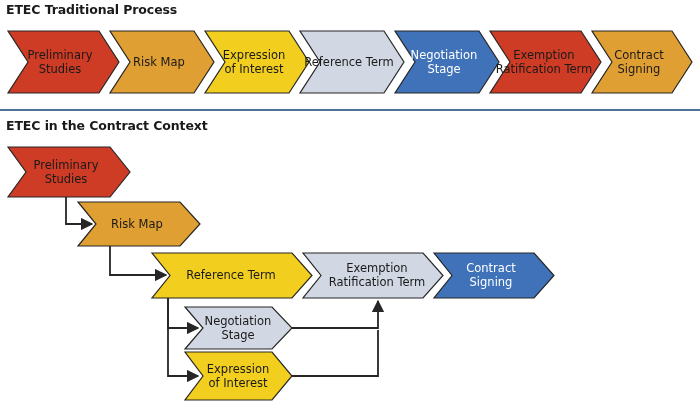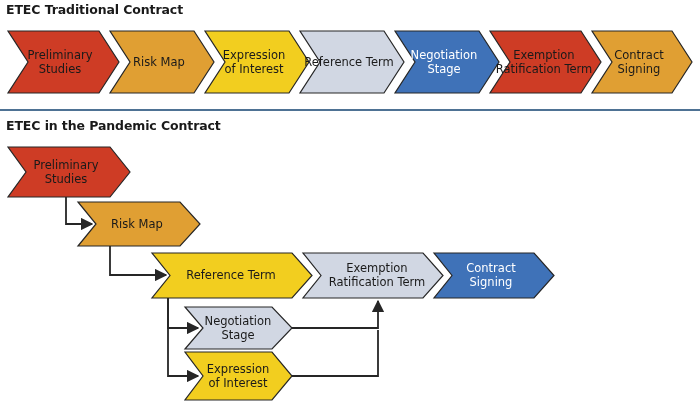--- a/index.html
+++ b/index.html
@@ -57,25 +57,25 @@
     pointer-events: none;
   }
   .lbl-dark  { color: #1a1a1a; }
   .lbl-light { color: #ffffff; }
 </style>
 </head>
 <body>
 
 <div id="page">
 
-  <div class="section-title" id="title-traditional">ETEC Traditional Contract</div>
+  <div class="section-title" id="title-traditional">ETEC Traditional Process</div>
 
   <div class="divider" id="divider-main"></div>
 
-  <div class="section-title" id="title-pandemic">ETEC in the Pandemic Contract</div>
+  <div class="section-title" id="title-pandemic">ETEC in the Contract Context</div>
 
   <svg class="flow-svg" id="flow-svg" viewBox="0 0 700 404" xmlns="http://www.w3.org/2000/svg">
       <polygon points="8.0,31.0 99.0,31.0 119.0,62.0 99.0,93.0 8.0,93.0 28.0,62.0" fill="#ce3c25" stroke="#262626" stroke-width="1.2" stroke-linejoin="miter" style="pointer-events: auto;"></polygon>
       <polygon points="110.0,31.0 194.0,31.0 214.0,62.0 194.0,93.0 110.0,93.0 130.0,62.0" fill="#e09f33" stroke="#262626" stroke-width="1.2" stroke-linejoin="miter" style="pointer-events: auto;"></polygon>
       <polygon points="205.0,31.0 289.0,31.0 309.0,62.0 289.0,93.0 205.0,93.0 225.0,62.0" fill="#f2ce1f" stroke="#262626" stroke-width="1.2" stroke-linejoin="miter" style="pointer-events: auto;"></polygon>
       <polygon points="300.0,31.0 384.0,31.0 404.0,62.0 384.0,93.0 300.0,93.0 320.0,62.0" fill="#d1d7e3" stroke="#262626" stroke-width="1.2" stroke-linejoin="miter" style="pointer-events: auto;"></polygon>
       <polygon points="395.0,31.0 479.0,31.0 499.0,62.0 479.0,93.0 395.0,93.0 415.0,62.0" fill="#3f72b8" stroke="#262626" stroke-width="1.2" stroke-linejoin="miter" style="pointer-events: auto;"></polygon>
       <polygon points="490.0,31.0 581.0,31.0 601.0,62.0 581.0,93.0 490.0,93.0 510.0,62.0" fill="#ce3c25" stroke="#262626" stroke-width="1.2" stroke-linejoin="miter" style="pointer-events: auto;"></polygon>
       <polygon points="592.0,31.0 672.0,31.0 692.0,62.0 672.0,93.0 592.0,93.0 612.0,62.0" fill="#e09f33" stroke="#262626" stroke-width="1.2" stroke-linejoin="miter" style="pointer-events: auto;"></polygon>
       <polygon points="8.0,147.0 110.0,147.0 130.0,172.0 110.0,197.0 8.0,197.0 26.0,172.0" fill="#ce3c25" stroke="#262626" stroke-width="1.2" stroke-linejoin="miter" style="pointer-events: auto;"></polygon>

